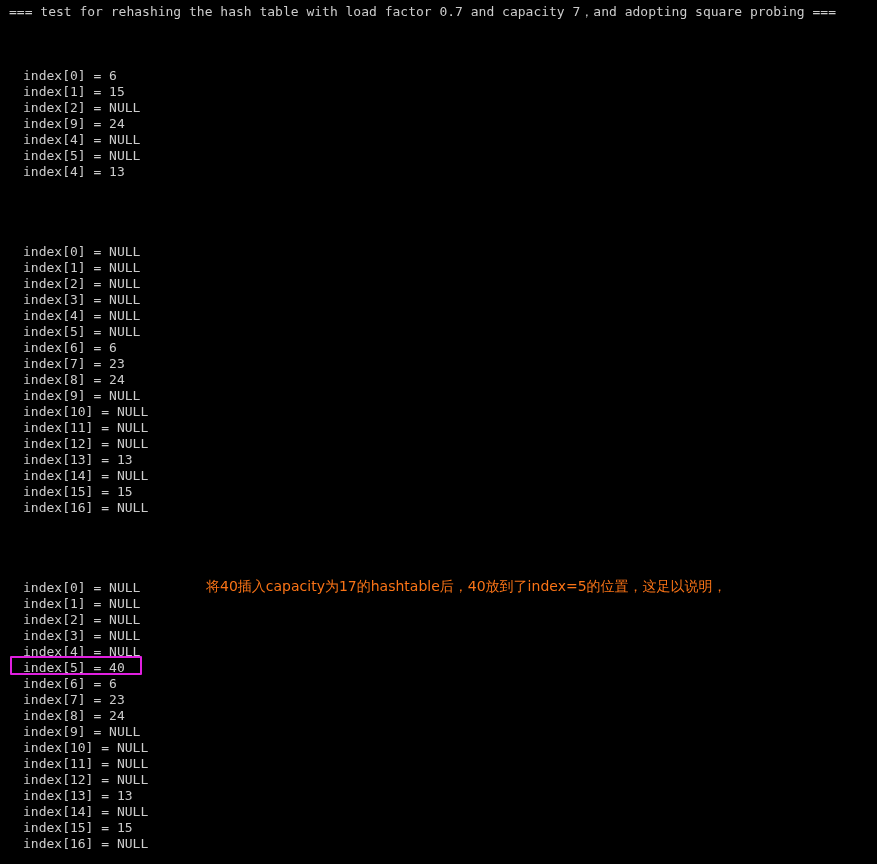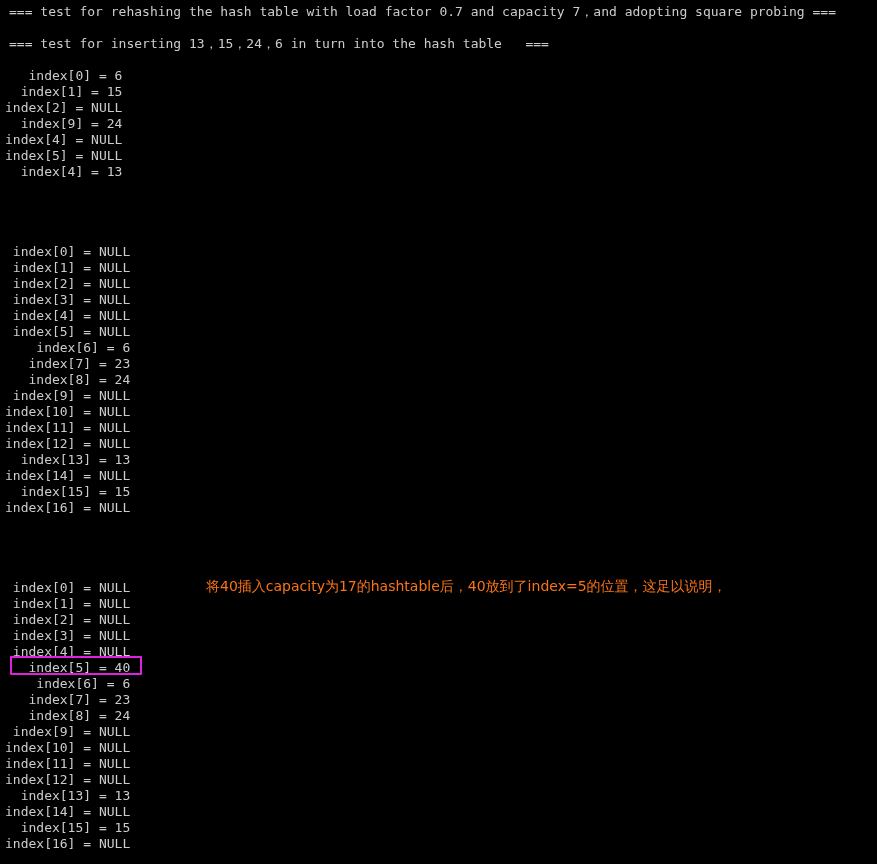--- a/index.html
+++ b/index.html
@@ -27,26 +27,25 @@
     position: absolute;
     left: 9px;
     white-space: pre;
     color: #cccccc;
     font-size: 13px;
     line-height: 16px;
     letter-spacing: 0px;
   }
   .index-block {
     position: absolute;
-    left: 5px;
+    left: 23px;
     white-space: pre;
     color: #cccccc;
     font-size: 13px;
     line-height: 16px;
-    text-align: right;
   }
   .index-line {
     white-space: pre;
     height: 16px;
     line-height: 16px;
   }
   .annotation {
     position: absolute;
     left: 206px;
     top: 575px;
@@ -73,21 +72,20 @@
     pointer-events: none;
   }
 </style>
 </head>
 <body>
 
 <div id="terminal">
 
   <div class="section-header" style="top: 4px;">=== test for rehashing the hash table with load factor 0.7 and capacity 7，and adopting square probing ===</div>
 
-  <div class="section-header" style="top: 36px;">=== test for inserting 13，15，24，6 in turn into the hash table   ===</div>
 
   <div class="index-block" id="block1" style="top: 68px;"><div class="index-line">index[0] = 6</div><div class="index-line">index[1] = 15</div><div class="index-line">index[2] = NULL</div><div class="index-line">index[9] = 24</div><div class="index-line">index[4] = NULL</div><div class="index-line">index[5] = NULL</div><div class="index-line">index[4] = 13</div></div>
 
 
   <div class="index-block" id="block2" style="top: 244px;"><div class="index-line">index[0] = NULL</div><div class="index-line">index[1] = NULL</div><div class="index-line">index[2] = NULL</div><div class="index-line">index[3] = NULL</div><div class="index-line">index[4] = NULL</div><div class="index-line">index[5] = NULL</div><div class="index-line">index[6] = 6</div><div class="index-line">index[7] = 23</div><div class="index-line">index[8] = 24</div><div class="index-line">index[9] = NULL</div><div class="index-line">index[10] = NULL</div><div class="index-line">index[11] = NULL</div><div class="index-line">index[12] = NULL</div><div class="index-line">index[13] = 13</div><div class="index-line">index[14] = NULL</div><div class="index-line">index[15] = 15</div><div class="index-line">index[16] = NULL</div></div>
 
 
   <div class="index-block" id="block3" style="top: 580px;"><div class="index-line">index[0] = NULL</div><div class="index-line">index[1] = NULL</div><div class="index-line">index[2] = NULL</div><div class="index-line">index[3] = NULL</div><div class="index-line">index[4] = NULL</div><div class="index-line">index[5] = 40</div><div class="index-line">index[6] = 6</div><div class="index-line">index[7] = 23</div><div class="index-line">index[8] = 24</div><div class="index-line">index[9] = NULL</div><div class="index-line">index[10] = NULL</div><div class="index-line">index[11] = NULL</div><div class="index-line">index[12] = NULL</div><div class="index-line">index[13] = 13</div><div class="index-line">index[14] = NULL</div><div class="index-line">index[15] = 15</div><div class="index-line">index[16] = NULL</div></div>
 
   <div class="highlight-box"></div>

